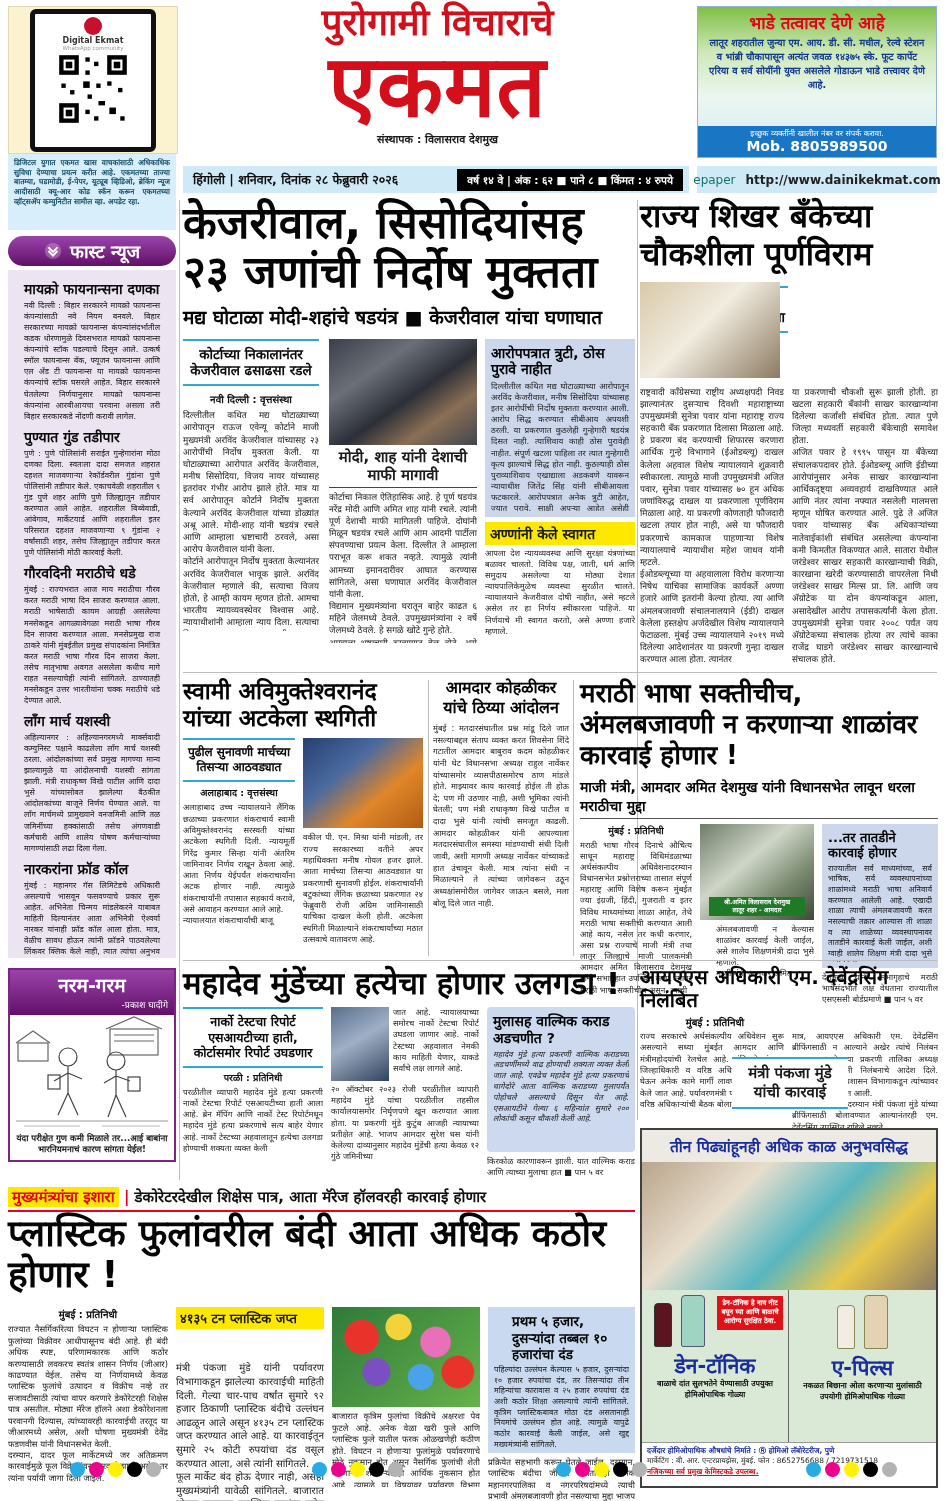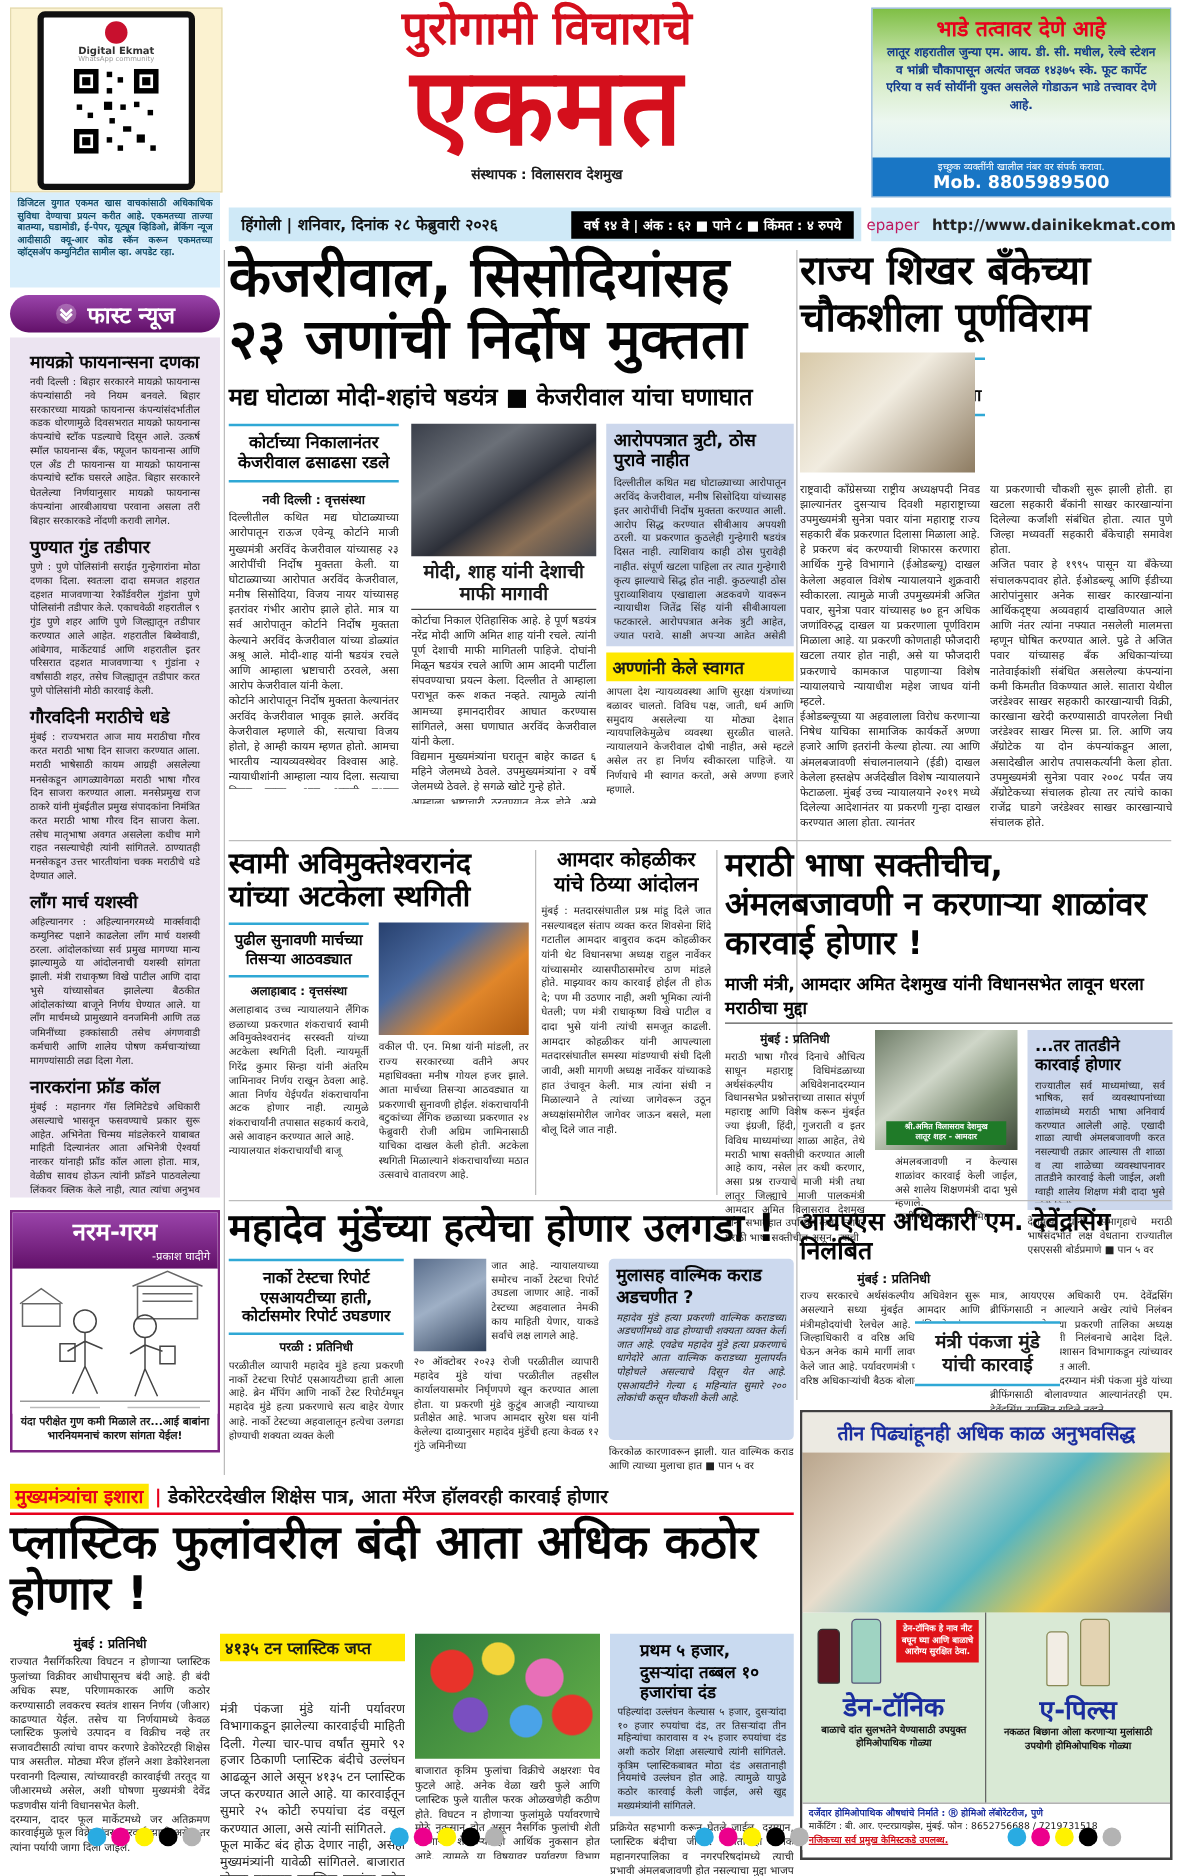--- a/index.html
+++ b/index.html
@@ -32,21 +32,21 @@
   .ra-body{font-size:9.6px;font-weight:bold;color:#123a8c;text-align:center;line-height:1.45;padding:2px 8px;}
   .ra-footer{position:absolute;left:0;bottom:0;width:100%;background:#1976c5;color:#fff;text-align:center;}
   .ra-note{font-size:7.8px;padding-top:2px;}
   .ra-mob{font-size:14px;font-weight:800;padding:0 0 3px;}
   .date-strip{left:183px;top:166px;width:506px;height:27px;background:#cfe9f7;display:flex;align-items:center;
               justify-content:space-between;padding:0 6px 0 10px;box-sizing:border-box;}
   .edition{font-size:12.5px;font-weight:800;color:#101010;}
   .issue-box{background:#000;color:#fff;font-size:10.5px;font-weight:bold;padding:4px 10px;}
   .epaper-strip{left:697px;top:166px;width:240px;height:27px;background:#cfe9f7;display:flex;align-items:center;
                 justify-content:center;gap:5px;}
-  .ep-label{font-size:12px;color:#be185d;}
+  .ep-label{font-size:12px;color:#0f766e;}
   .ep-icon{width:11px;height:11px;border-radius:50%;background:#e8001c;display:inline-block;}
   .ep-url{font-size:12px;font-weight:bold;color:#222;text-decoration:none;}
   
   .fast-news{left:8px;top:236px;width:168px;}
   .fn-header{background:linear-gradient(180deg,#9a44aa,#621069);color:#fff;border-radius:15px;height:30px;
              display:flex;align-items:center;justify-content:center;gap:8px;font-size:18px;font-weight:800;}
   .fn-body{background:#ece4f1;margin-top:4px;height:688px;padding:4px 16px;box-sizing:border-box;overflow:hidden;}
   .fn-title{font-size:14px;font-weight:800;color:#0a0a0a;margin:5px 0 2px;}
   .fn-text{font-size:7.9px;line-height:1.4;text-align:justify;color:#222;}
   

